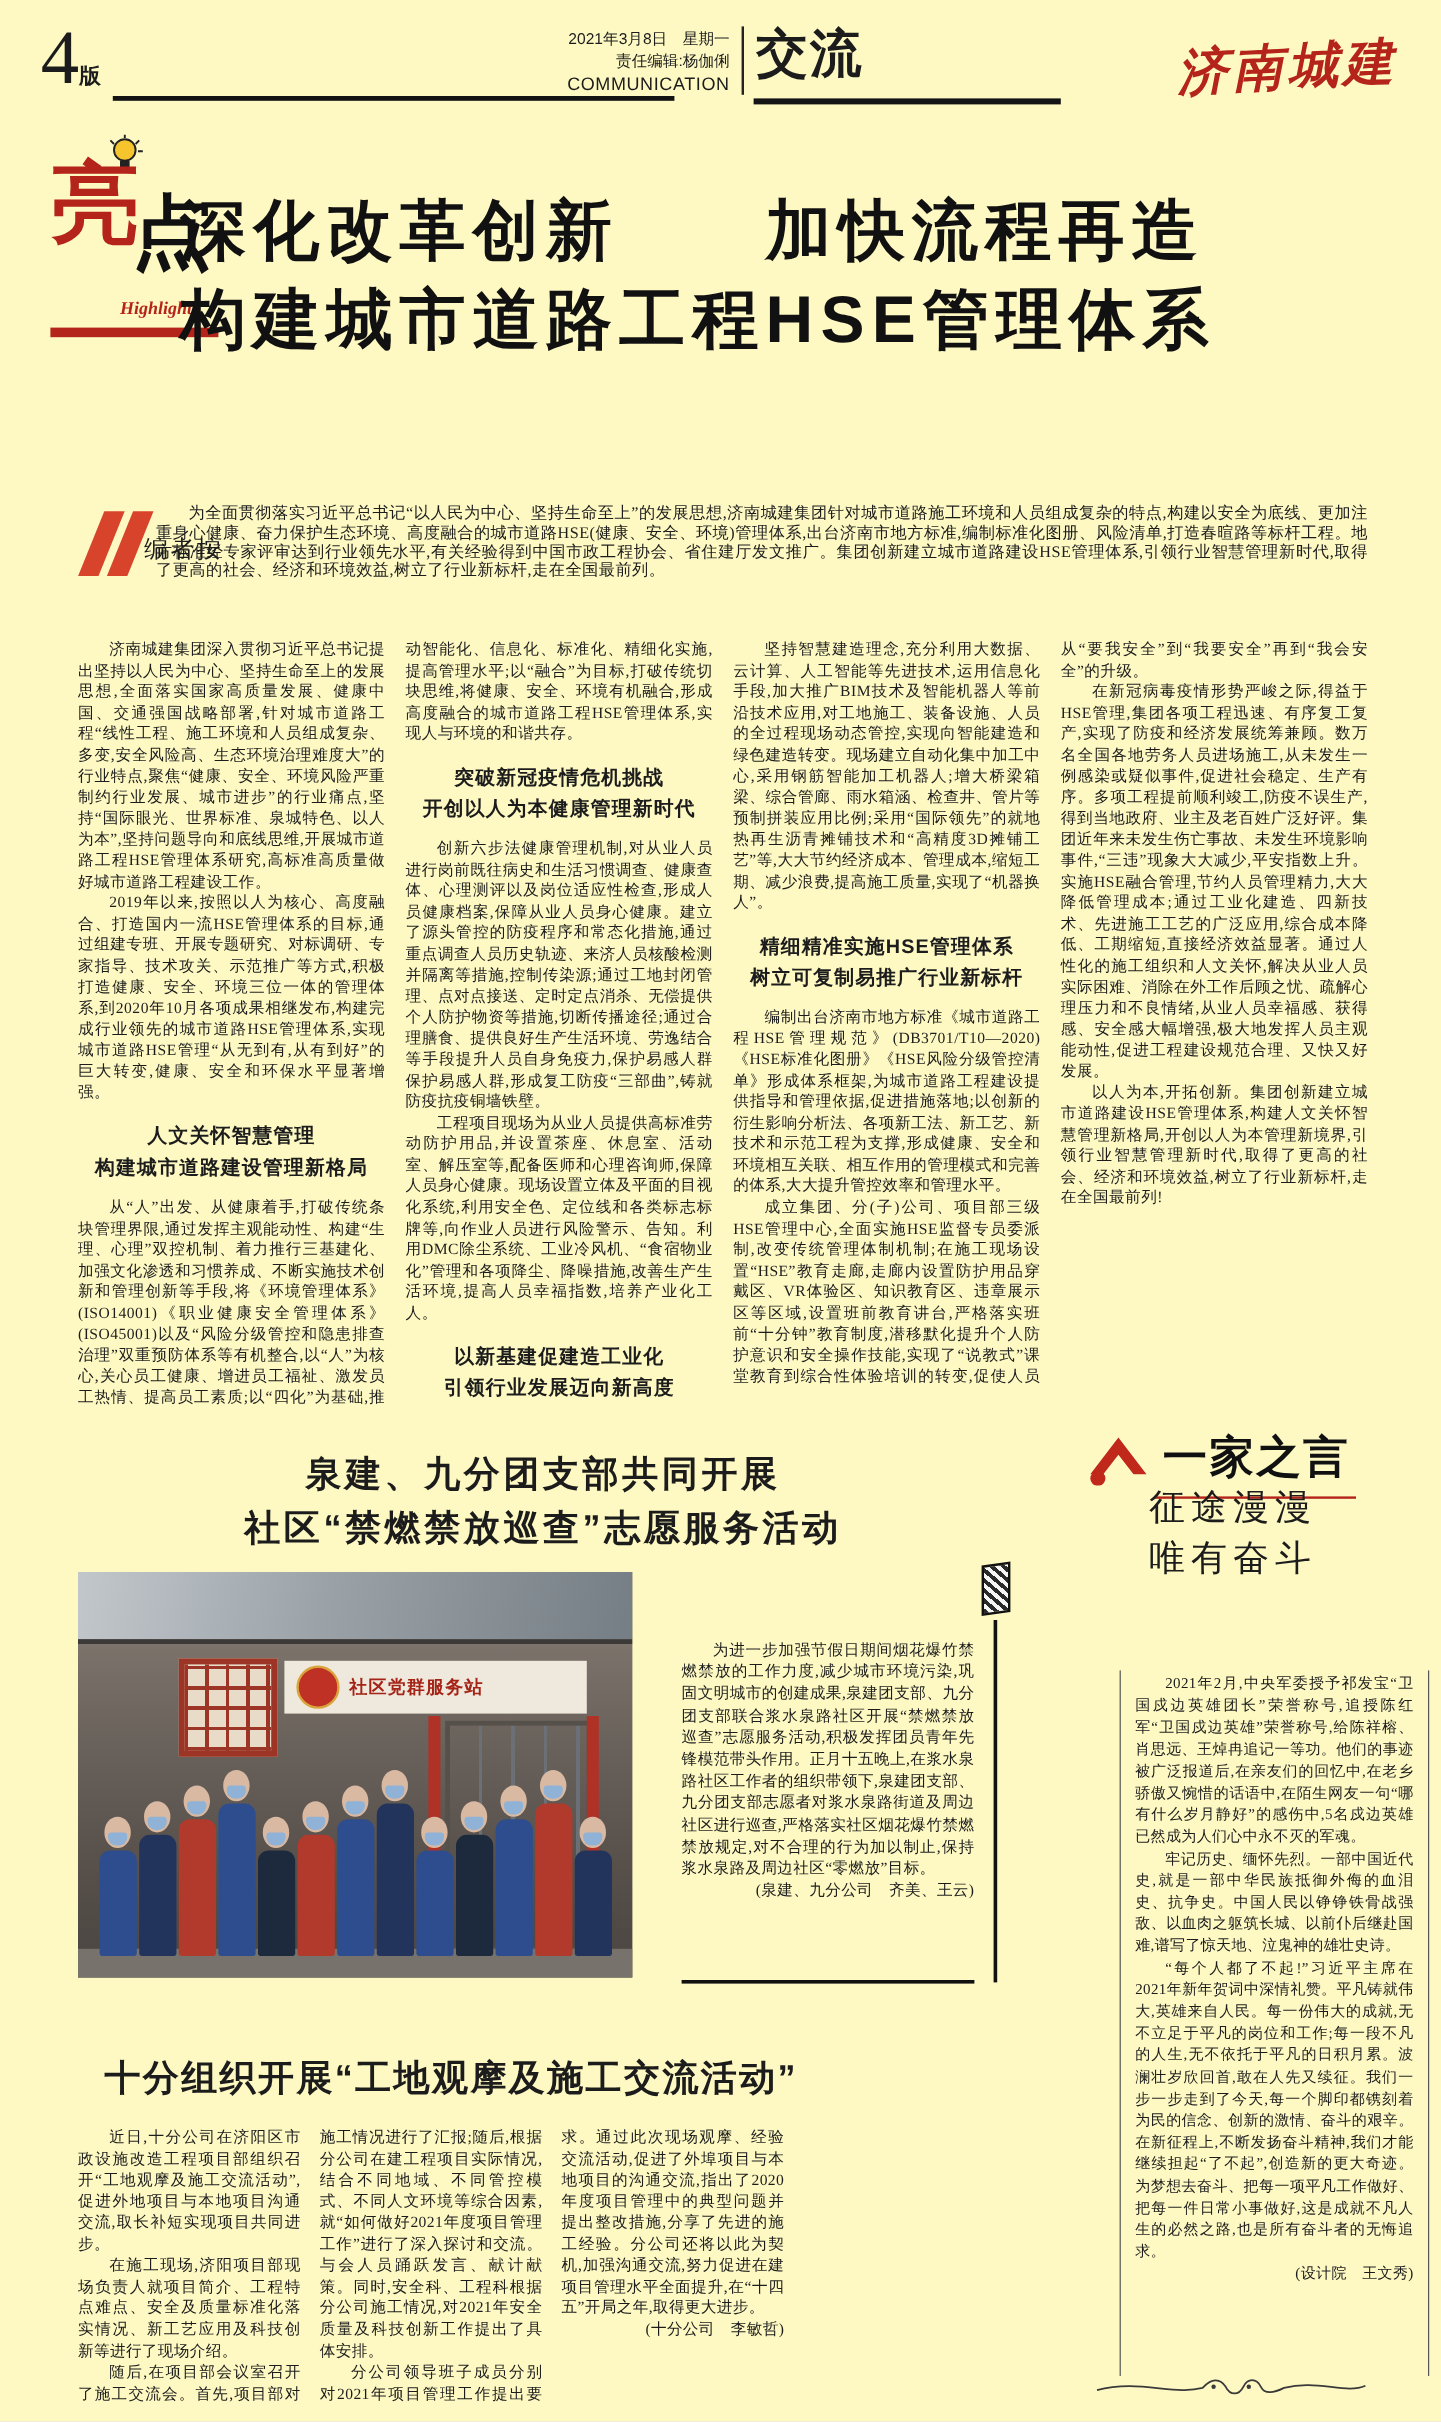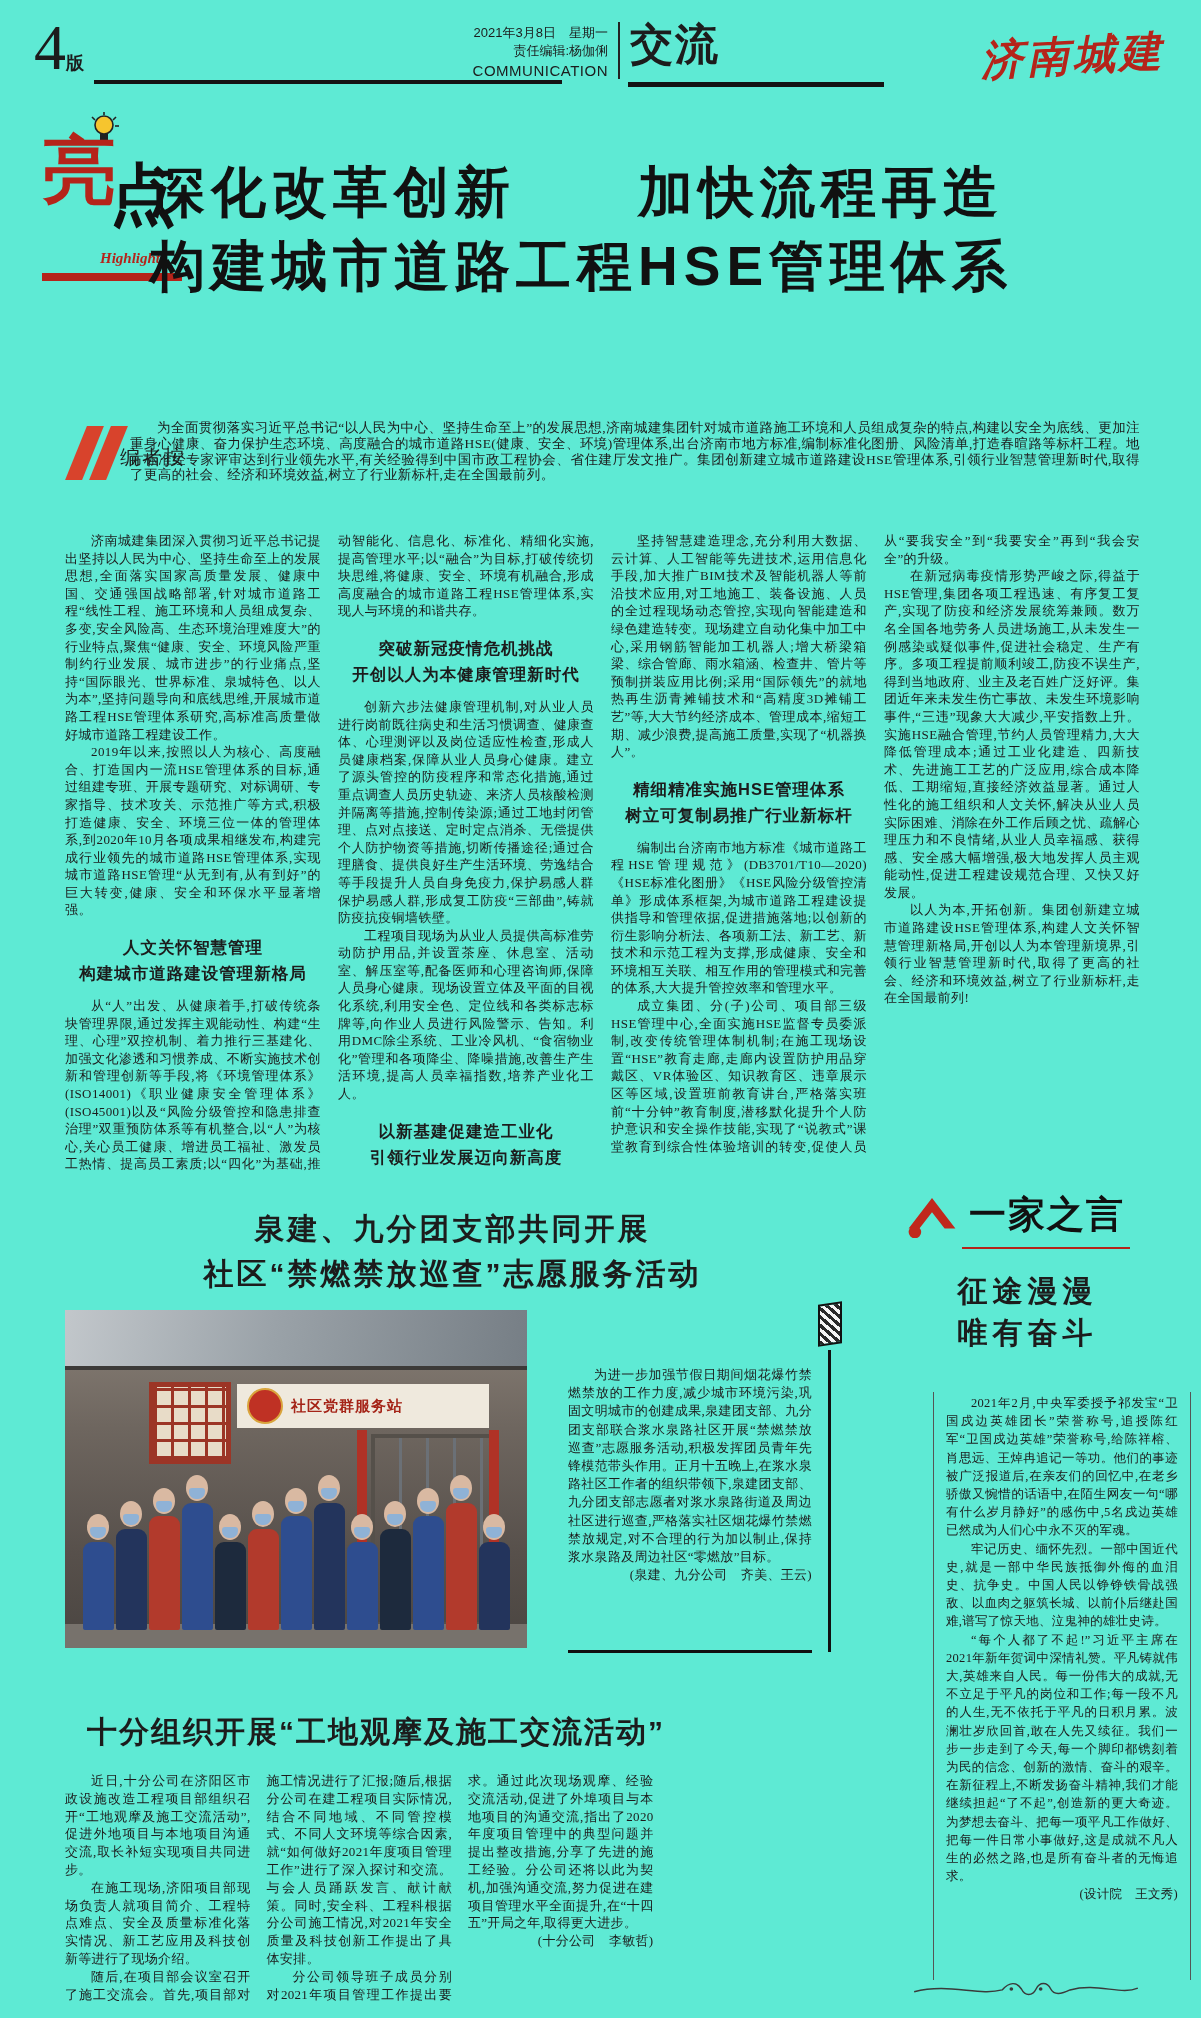--- a/index.html
+++ b/index.html
@@ -1,19 +1,19 @@
 <!DOCTYPE html>
 <html style="--accent: #b5241a;"><head>
 <meta charset="utf-8">
 <style>
   :root { --accent: #b5241a; --ink: #1c1c1c; }
   html,body { margin:0; padding:0; background:#e9e7e2; }
   .page {
     position:relative; width:1201px; height:2018px; margin:0 auto;
-    background:#5eead4; color:var(--ink); overflow:hidden;
+    background:#fef9c3; color:var(--ink); overflow:hidden;
     font-family:"Liberation Serif","DejaVu Serif",serif;
   }
   .sans { font-family:"Liberation Sans","DejaVu Sans",sans-serif; }
 
   
   .edition { position:absolute; left:34px; top:16px; }
   .edition-num { font-size:64px; line-height:64px; font-weight:400; }
   .edition-label { font-size:18px; font-weight:bold; }
   .edition-rule { position:absolute; left:94px; top:80px; width:468px; height:4px; background:#141414; }
   .header-meta { position:absolute; left:408px; top:24px; width:200px; text-align:right;
@@ -92,22 +92,22 @@
     font-size:13px; line-height:18.2px; letter-spacing:0.3px; text-align:justify; }
   .patrol-rule { position:absolute; left:568px; top:1650px; width:244px; height:3px; background:#111; }
   .pen-nib { position:absolute; left:818px; top:1303px; width:20px; height:38px; border:2px solid #111;
     background:repeating-linear-gradient(45deg,#2a2a2a 0 3px,#f5f5f5 3px 6px); transform:skewY(-8deg); }
   .pen-line { position:absolute; left:828px; top:1350px; width:3px; height:302px; background:#111; }
 
   
   .essay-logo { position:absolute; left:905px; top:1190px; display:flex; align-items:center; gap:10px; }
   .essay-logo-text { font-size:37px; font-weight:900; letter-spacing:2px; color:#111; }
   .essay-logo-rule { position:absolute; left:962px; top:1247px; width:168px; height:2px; background:var(--accent); }
-  .essay-title { position:absolute; left:860px; top:1270px; width:335px; text-align:center;
-    font-family:"Liberation Sans","DejaVu Sans",sans-serif; font-size:30px; font-weight:bold;
+  .essay-title { position:absolute; left:860px; top:1236px; width:335px; text-align:center;
+    font-family:"Liberation Sans","DejaVu Sans",sans-serif; font-size:30px; font-weight:normal;
     line-height:42px; letter-spacing:5px; }
   .essay-body { position:absolute; left:897px; top:1392px; width:258px; height:588px; box-sizing:border-box;
     border-left:1px solid #555; border-right:1px solid #555; padding:2px 12px 0;
     font-size:12.5px; line-height:18.2px; letter-spacing:0.3px; text-align:justify; overflow:hidden;margin-left:36px; }
   .flourish { position:absolute; left:902px; top:1978px; width:248px; height:22px; }
 
   
   .site-title { position:absolute; left:65px; top:1712px; width:600px; text-align:right;
     font-family:"Liberation Sans","DejaVu Sans",sans-serif; font-size:30px; font-weight:bold; letter-spacing:2px; }
   .site-body { position:absolute; left:65px; top:1772px; width:790px; height:232px;

